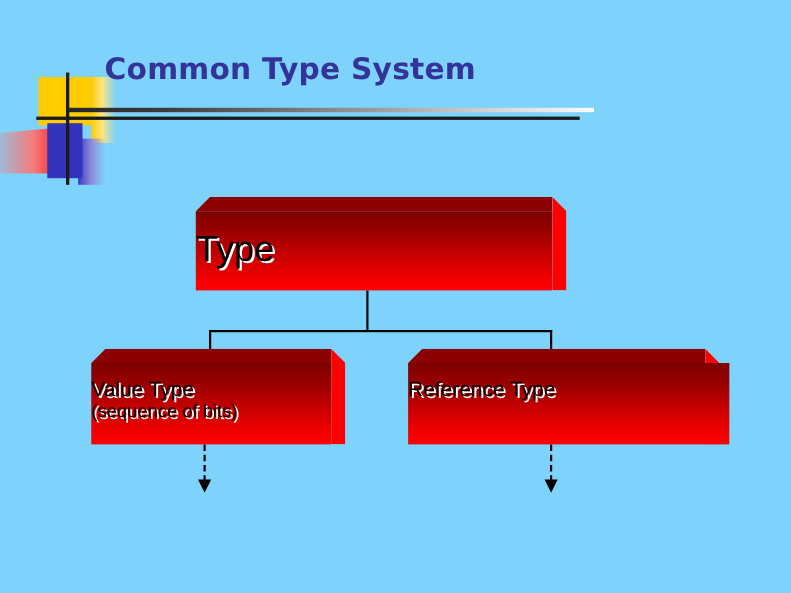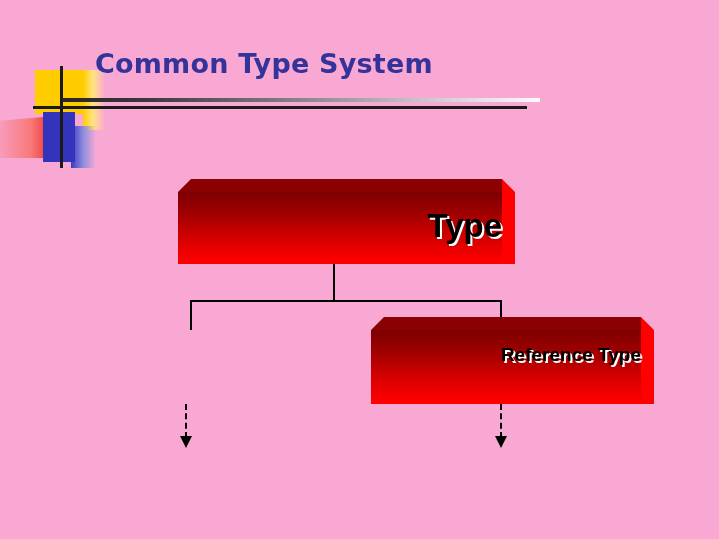--- a/index.html
+++ b/index.html
@@ -10,21 +10,21 @@
     width: 719px;
     height: 539px;
     background: #fdfdfd;
     font-family: "Liberation Sans", sans-serif;
     overflow: hidden;
   }
   #slide {
     position: relative;
     width: 719px;
     height: 539px;
-    background: #f9a8d4;
+    background: #7dd3fc;
   }
 
   
   .slide-title {
     position: absolute;
     left: 95px;
     top: 48px;
     font-family: "DejaVu Sans", sans-serif;
     font-size: 27px;
     font-weight: bold;
@@ -93,24 +93,24 @@
   }
   .box3d .face-right {
     position: absolute;
     background: #ff0000;
     z-index: 1;
   }
   .box-label {
     position: absolute;
     left: 0; width: 100%;
     z-index: 3;
-    text-align: right;
+    text-align: left;
     color: #000;
     font-family: "Liberation Sans", sans-serif;
-    font-weight: bold;
+    font-weight: normal;
     text-shadow: 2px 2px 0 #ffffff;
     line-height: 1.12;
     white-space: nowrap;
   }
 
   
   #type-box { left: 178px; top: 192px; width: 324px; height: 72px; }
   #type-box .face-top {
     width: 324px; height: 13px;
     transform-origin: bottom left;
@@ -133,21 +133,21 @@
     background: #8b0000;
   }
   #value-box .face-right {
     left: 218px; top: -13px; width: 13px; height: 87px;
     clip-path: polygon(0 0, 100% 13px, 100% 100%, 0 100%);
     background: #ff0000;
   }
   #value-box .box-label { top: 14px; font-size: 19px; }
 
   
-  #reference-box { left: 371px; top: 330px; width: 270px; height: 74px; }
+  #reference-box { left: 371px; top: 330px; width: 292px; height: 74px; }
   #reference-box .face-top {
     width: 270px; height: 13px; top: -13px;
     clip-path: polygon(13px 0, 100% 0, 100% 100%, 0 100%);
     background: #8b0000;
   }
   #reference-box .face-right {
     left: 270px; top: -13px; width: 13px; height: 87px;
     clip-path: polygon(0 0, 100% 13px, 100% 100%, 0 100%);
     background: #ff0000;
   }
@@ -201,20 +201,29 @@
     <div class="face-right"></div>
     <div class="face-front"></div>
     <div class="box-label">Type</div>
   </div>
 
   <div class="conn" id="conn-stem"></div>
   <div class="conn" id="conn-bar"></div>
   <div class="conn" id="conn-left"></div>
   <div class="conn" id="conn-right"></div>
 
+  <div class="box3d" id="value-box">
+    <div class="face-top"></div>
+    <div class="face-right"></div>
+    <div class="face-front"></div>
+    <div class="box-label">
+      <span>Value Type</span>
+      <span class="line2">(sequence of bits)</span>
+    </div>
+  </div>
 
   <div class="box3d" id="reference-box">
     <div class="face-top"></div>
     <div class="face-right"></div>
     <div class="face-front"></div>
     <div class="box-label">
       <span>Reference Type</span>
     </div>
   </div>
 

